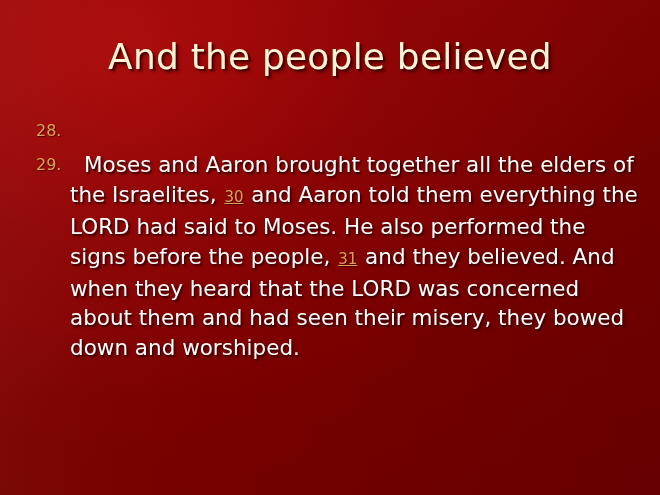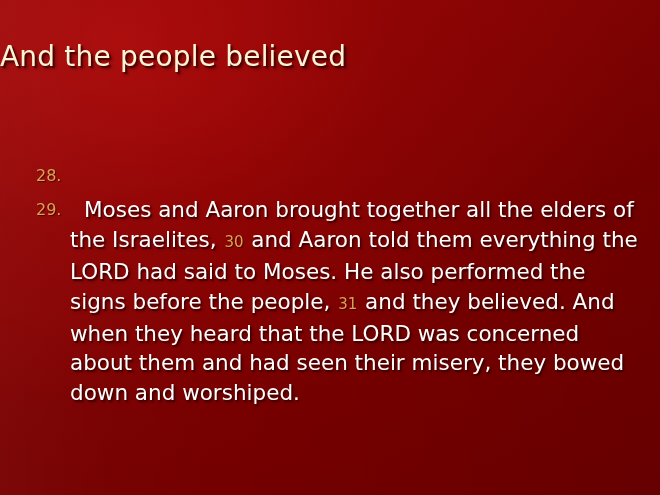--- a/index.html
+++ b/index.html
@@ -37,38 +37,37 @@
         rgba(0,0,0,0.000) 34%,
         rgba(0,0,0,0.035) 68%,
         rgba(0,0,0,0.075) 100%);
   }
 
   .title {
     position: absolute;
     top: 34px;
     left: 0;
     width: 660px;
-    text-align: left;
-    font-size: 28px;
+    text-align: center;
+    font-size: 36px;
     line-height: 46px;
     font-weight: 400;
     color: #fdf4d6;
     letter-spacing: 0.2px;
     text-shadow: 2px 2px 1px rgba(60,0,0,0.75), 3px 3px 3px rgba(40,0,0,0.45);
     white-space: nowrap;
     z-index: 2;
   }
 
   .body-block {
     position: absolute;
     top: 116px;
     left: 30px;
     width: 610px;
     z-index: 2;
-    margin-top: 45px;
   }
 
   .para {
     position: relative;
     padding-left: 40px;
     margin: 0 0 5px 0;
     font-size: 21.5px;
     line-height: 29.4px;
     color: #ffffff;
     text-shadow: 1.5px 1.5px 1px rgba(60,0,0,0.80), 2px 2px 3px rgba(35,0,0,0.45);
@@ -88,20 +87,21 @@
   .lead-space {
     display: inline-block;
     width: 14px;
   }
 
   .verse-inline {
     font-size: 15px;
     color: #dba257;
     text-shadow: 1px 1px 1px rgba(60,0,0,0.8);
     padding: 0 1px;
+    text-decoration: underline;
   }
 </style>
 </head>
 <body>
 
 <div id="slide">
 
   <div class="title">And the people believed</div>
 
   <div class="body-block">

